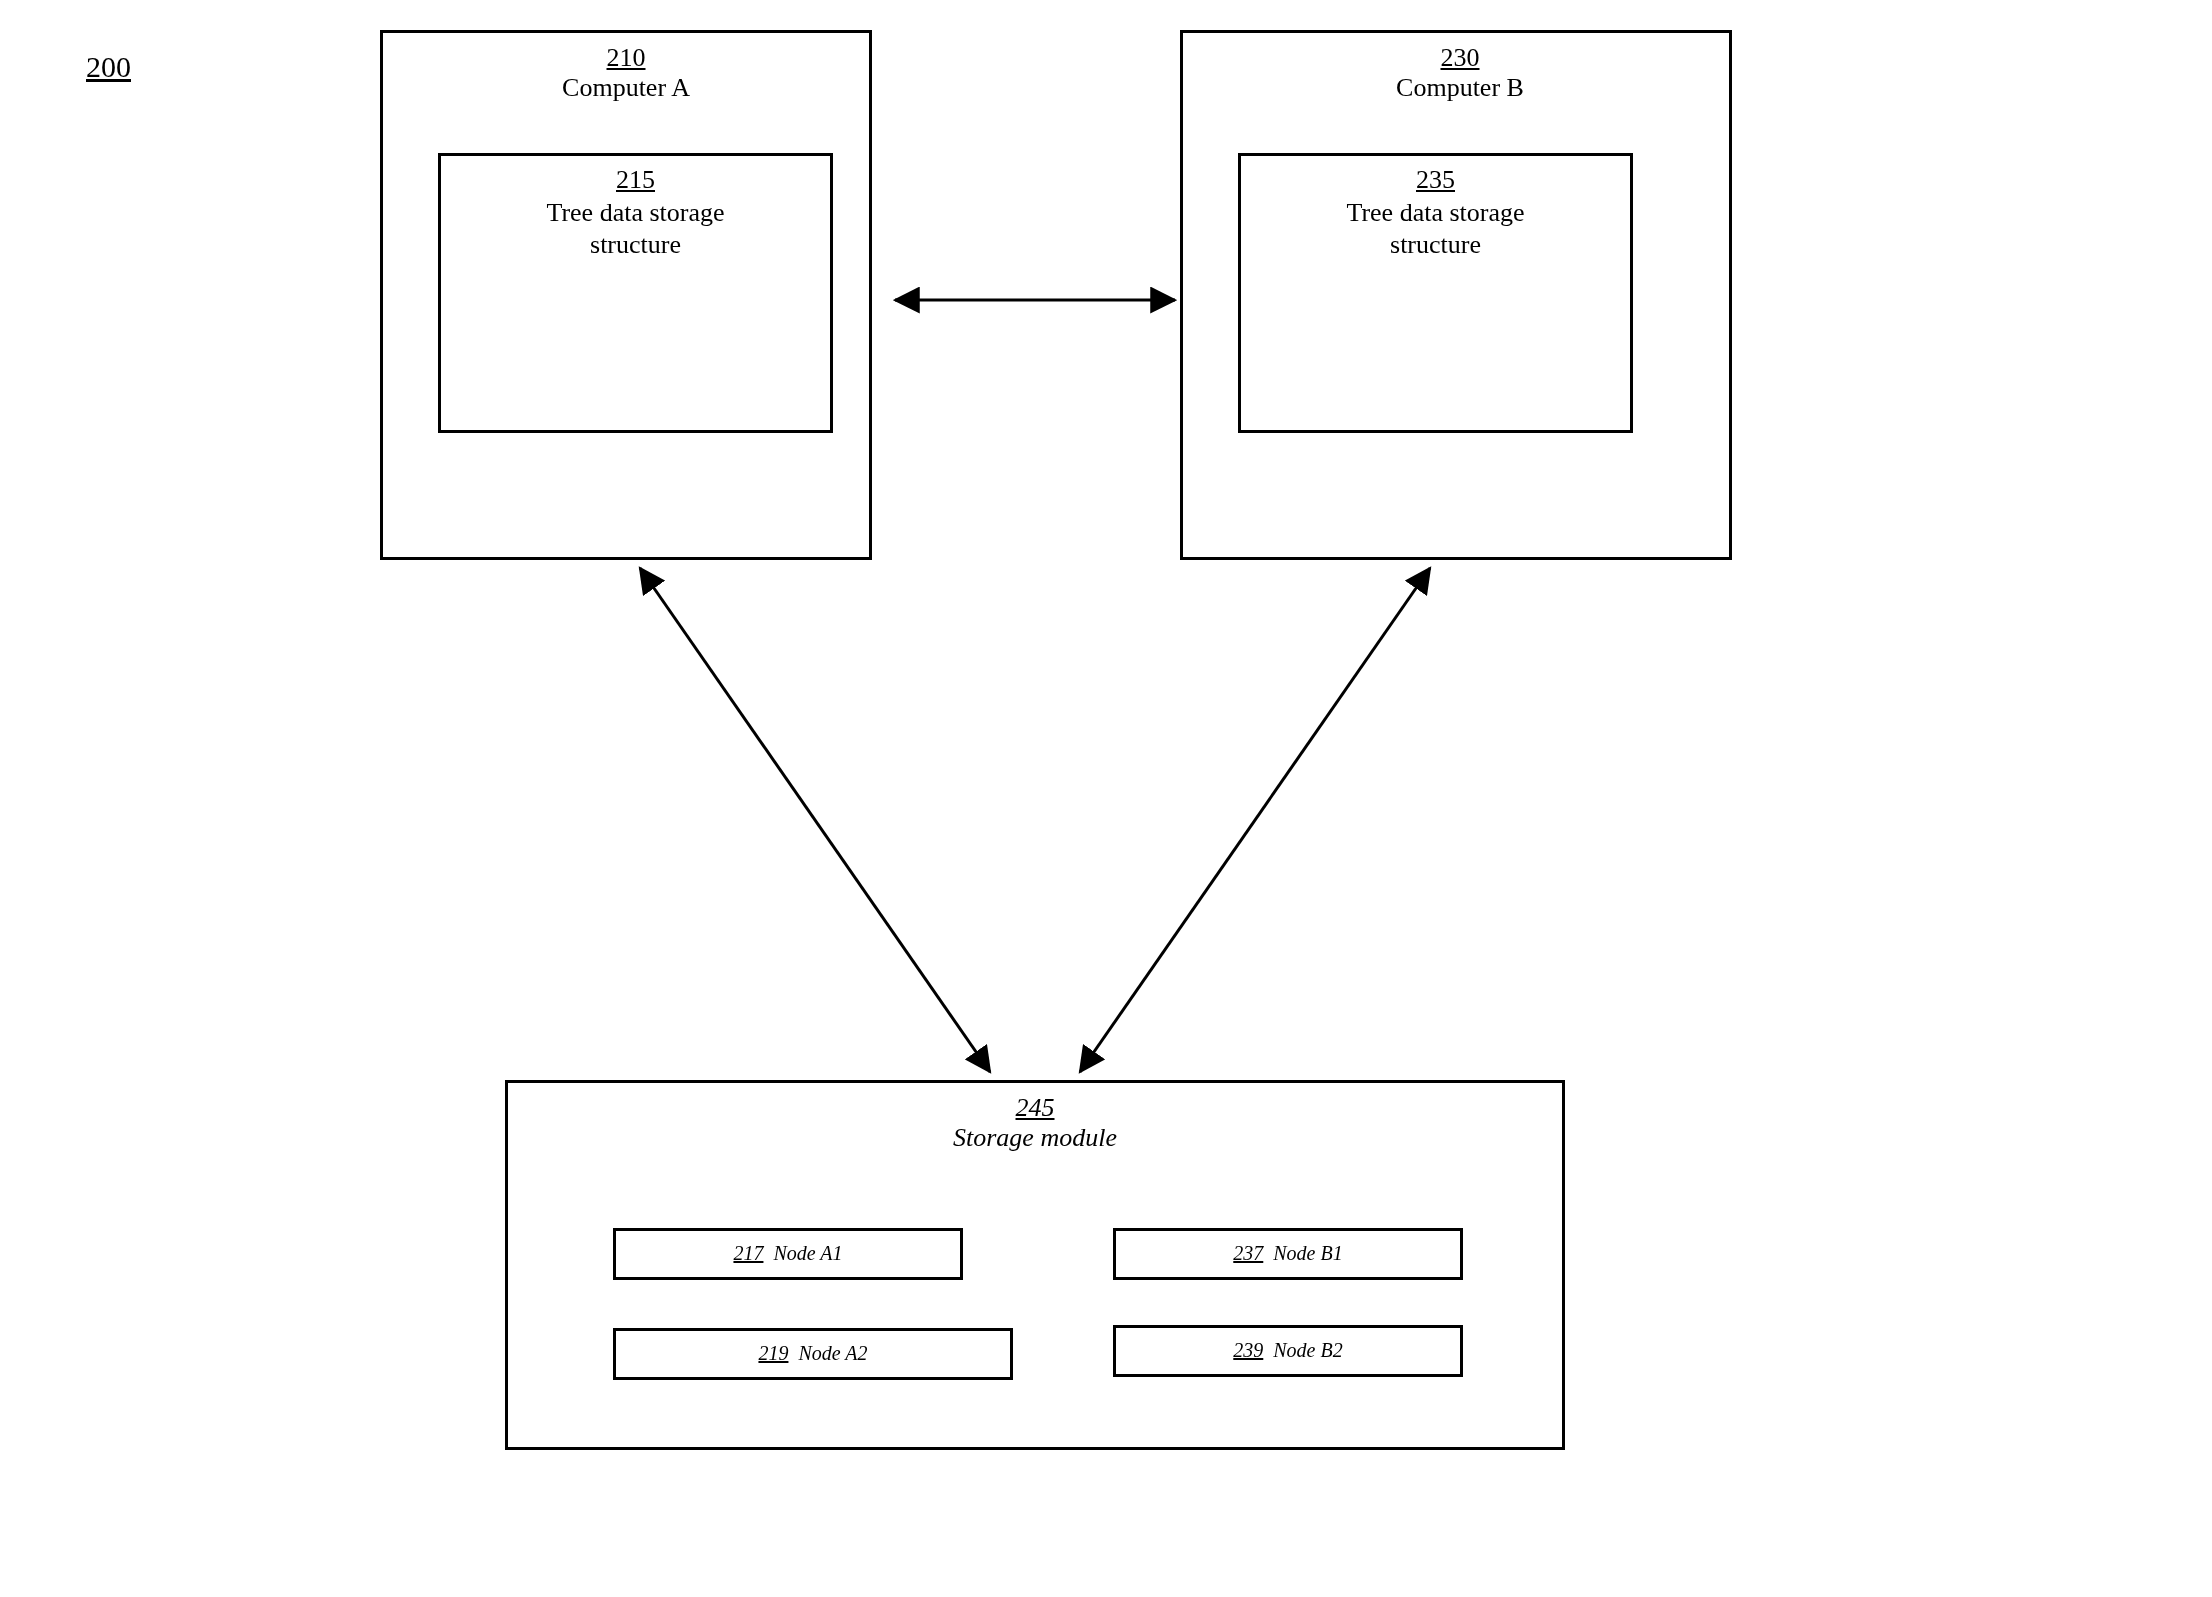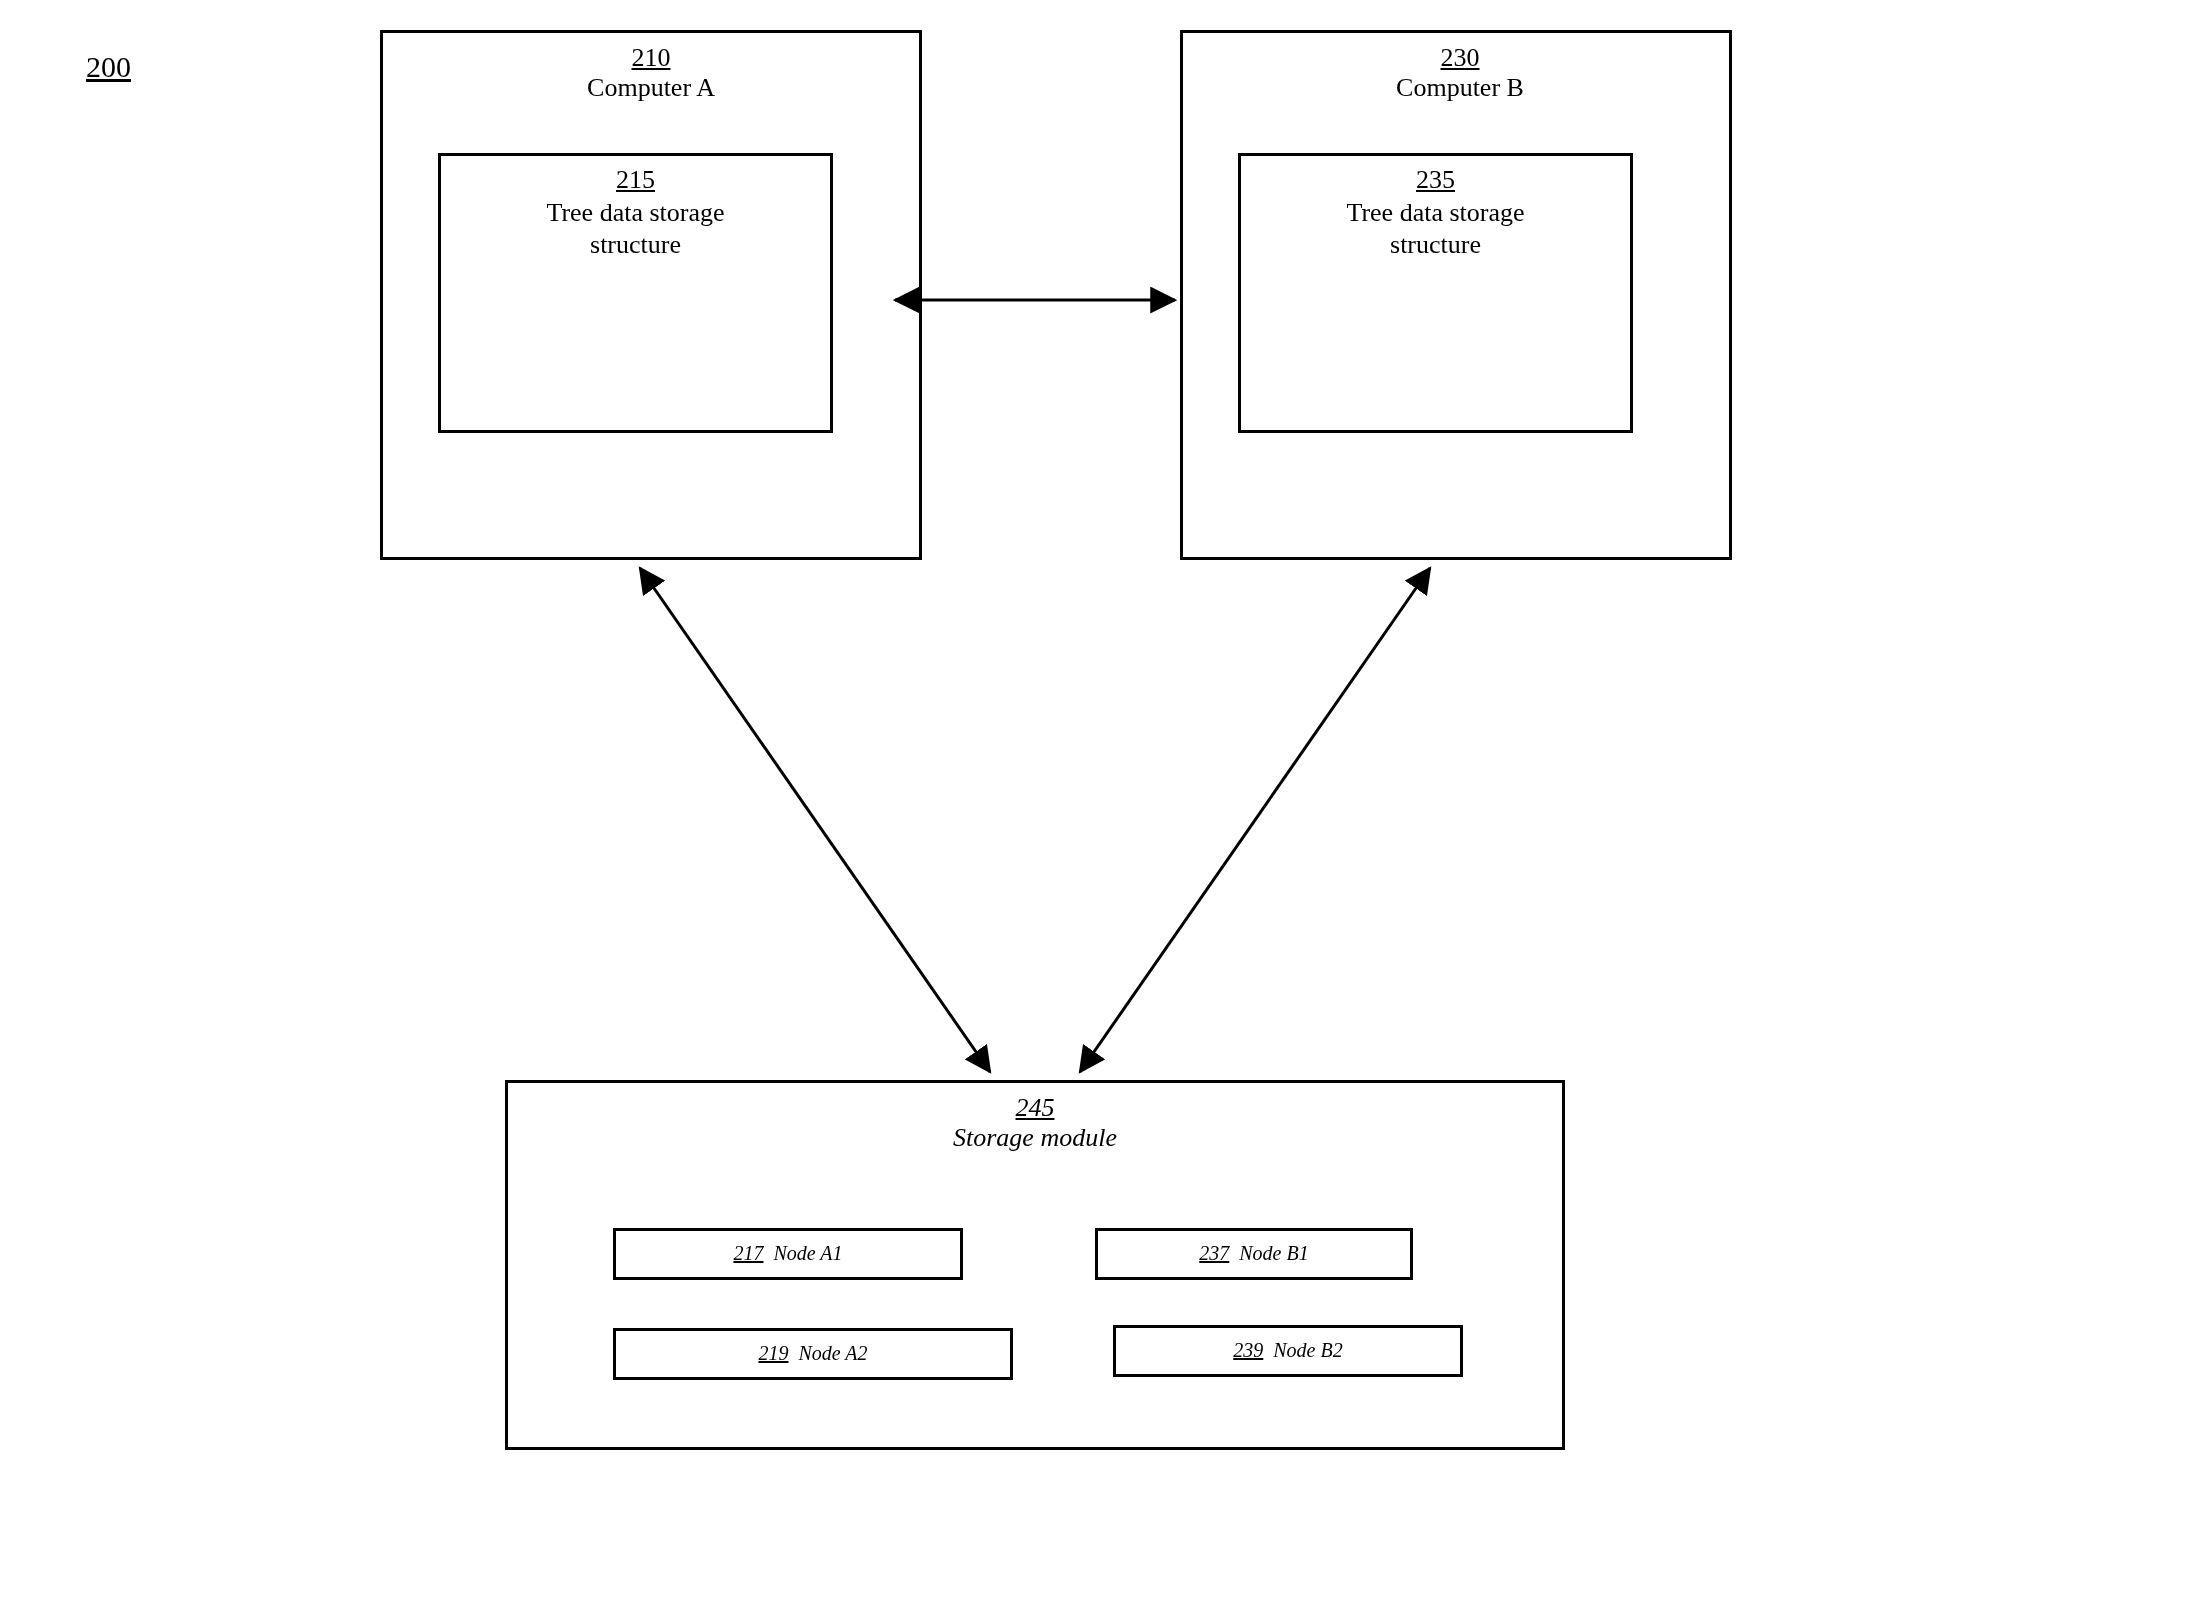--- a/index.html
+++ b/index.html
@@ -69,21 +69,21 @@
     pointer-events: none;
   }
 </style>
 </head>
 <body>
 
 <div class="canvas">
 
   <div class="fig-num" style="left:70px; top:50px;">200</div>
 
-  <div class="box" style="left:380px; top:30px; width:542px; height:530px;">
+  <div class="box" style="left:380px; top:30px; width:492px; height:530px;">
     <div class="block-title">
       <span class="num">210</span><br>
       <span>Computer A</span>
     </div>
 
     <div class="inner-box" style="left:55px; top:120px; width:395px; height:280px;">
       <div class="tree-label">
         <span class="num">215</span><br>
         <span>Tree data storage</span><br>
         <span>structure</span>
@@ -113,21 +113,21 @@
     </div>
 
     <div class="node-box" style="left:105px; top:145px; width:350px; height:52px;">
       <span class="num">217</span>
       &nbsp;<span>Node A1</span>
     </div>
     <div class="node-box" style="left:105px; top:245px; width:400px; height:52px;">
       <span class="num">219</span>
       &nbsp;<span>Node A2</span>
     </div>
-    <div class="node-box" style="left:587px; top:145px; width:318px; height:52px;">
+    <div class="node-box" style="left:605px; top:145px; width:350px; height:52px;">
       <span class="num">237</span>
       &nbsp;<span>Node B1</span>
     </div>
     <div class="node-box" style="left:605px; top:242px; width:350px; height:52px;">
       <span class="num">239</span>
       &nbsp;<span>Node B2</span>
     </div>
   </div>
 
   <svg class="arrow-layer">

